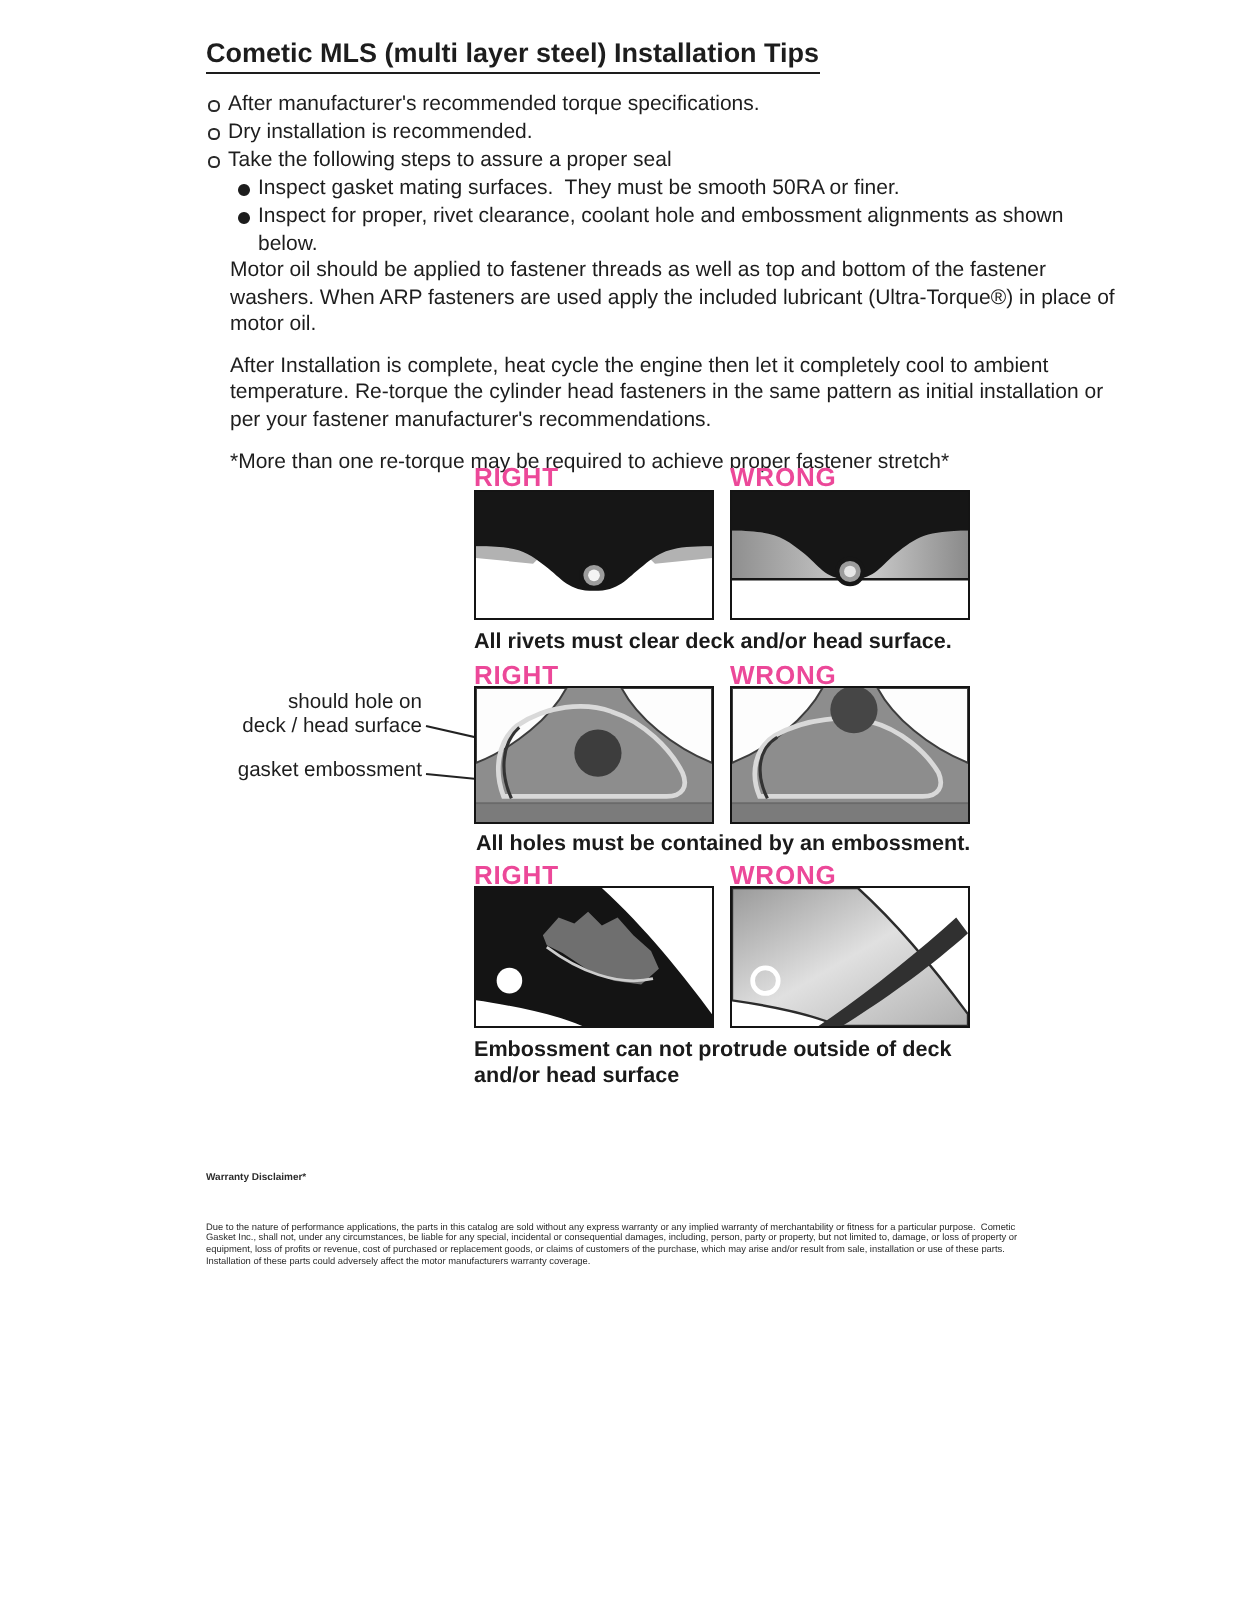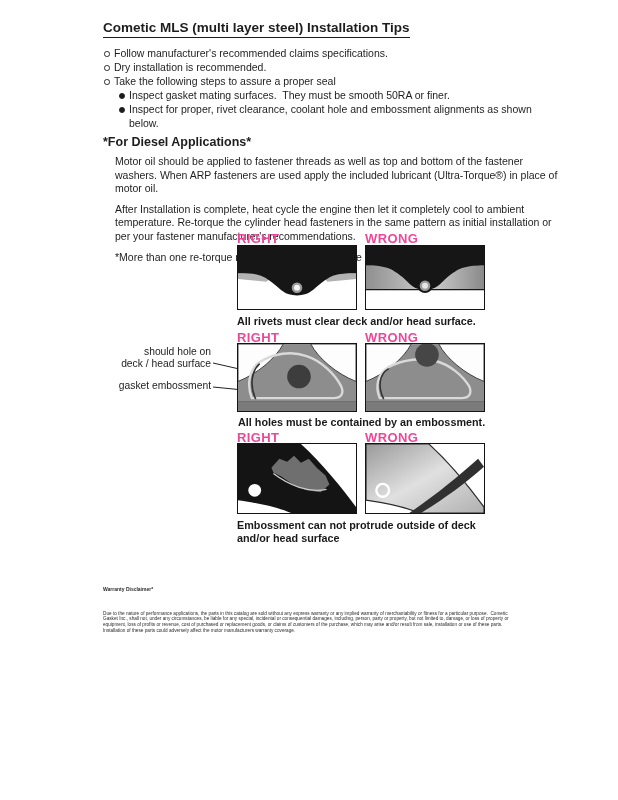--- a/index.html
+++ b/index.html
@@ -33,26 +33,25 @@
   
   .code{position:absolute;left:378px;top:761px;font-size:14px;color:#1d1d1d;margin-top:32px;}
 </style>
 </head>
 <body>
 
 <div class="page">
 
   <div class="top">
     <div class="title">Cometic MLS (multi layer steel) Installation Tips</div>
-    <div class="bullet"><span class="bm"></span><span>Follow manufacturer's recommended claims specifications.</span></div>
+    <div class="bullet"><span class="bm"></span><span>After manufacturer's recommended torque specifications.</span></div>
     <div class="bullet"><span class="bm"></span><span>Dry installation is recommended.</span></div>
     <div class="bullet"><span class="bm"></span><span>Take the following steps to assure a proper seal</span></div>
     <div class="bullet sub"><span class="bm"></span><span>Inspect gasket mating surfaces.  They must be smooth 50RA or finer.</span></div>
     <div class="bullet sub"><span class="bm"></span><span>Inspect for proper, rivet clearance, coolant hole and embossment alignments as shown below.</span></div>
-    <div class="dheading">*For Diesel Applications*</div>
     <p>Motor oil should be applied to fastener threads as well as top and bottom of the fastener washers. When ARP fasteners are used apply the included lubricant (Ultra-Torque®) in place of motor oil.</p>
     <p>After Installation is complete, heat cycle the engine then let it completely cool to ambient temperature. Re-torque the cylinder head fasteners in the same pattern as initial installation or per your fastener manufacturer's recommendations.</p>
     <p>*More than one re-torque may be required to achieve proper fastener stretch*</p>
   </div>
 
   <div class="dg-header" style="left:237px;top:231px;">RIGHT</div>
   <div class="dg-header" style="left:365px;top:231px;">WRONG</div>
 
   <div class="panel" style="left:237px;top:245px;height:65px;">
     <svg viewBox="0 0 120 65" preserveAspectRatio="none">

